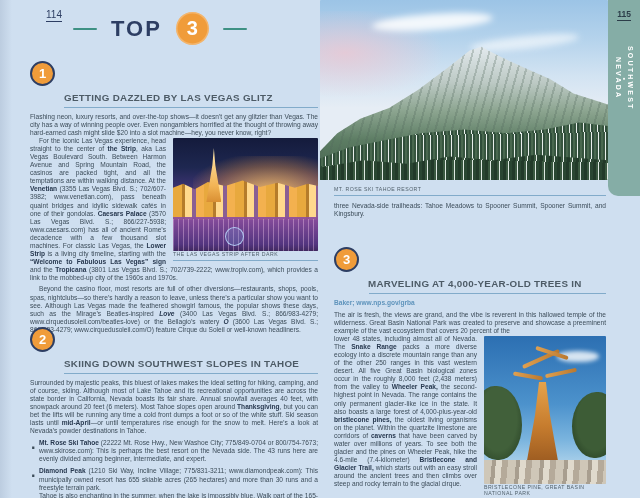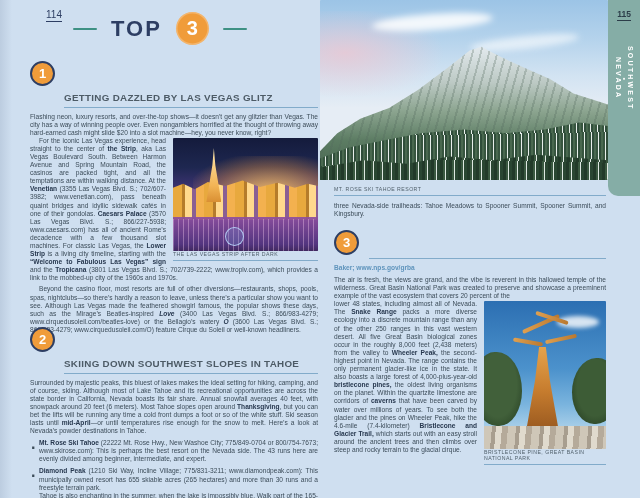--- a/index.html
+++ b/index.html
@@ -200,20 +200,21 @@
   <div class="caption cap-mtrose">MT. ROSE SKI TAHOE RESORT</div>
   <div class="rule-mtrose"></div>
   <p class="body-text cont-para">three Nevada-side trailheads: Tahoe Meadows to Spooner Summit, Spooner Summit, and Kingsbury.</p>
 
   <section class="sec sec3">
     <div class="sec-head">
       <div class="badge">
           <span>3</span>
         </div>
       <div>
+        <h2 class="sec-title">MARVELING AT 4,000-YEAR-OLD TREES IN</h2>
       </div>
     </div>
     <div class="sec-rule"></div>
     <div class="info-line">Baker; www.nps.gov/grba</div>
     <p class="body-text">The air is fresh, the views are grand, and the vibe is reverent in this hallowed temple of the wilderness. Great Basin National Park was created to preserve and showcase a preeminent example of the vast ecosystem that covers 20 percent of the</p>
     <div class="wrap">
       <figure class="fig fig-pine">
         <div class="photo photo-pine">
           <div class="bp-cloud"></div>
           <div class="bp-pine-left"></div>

